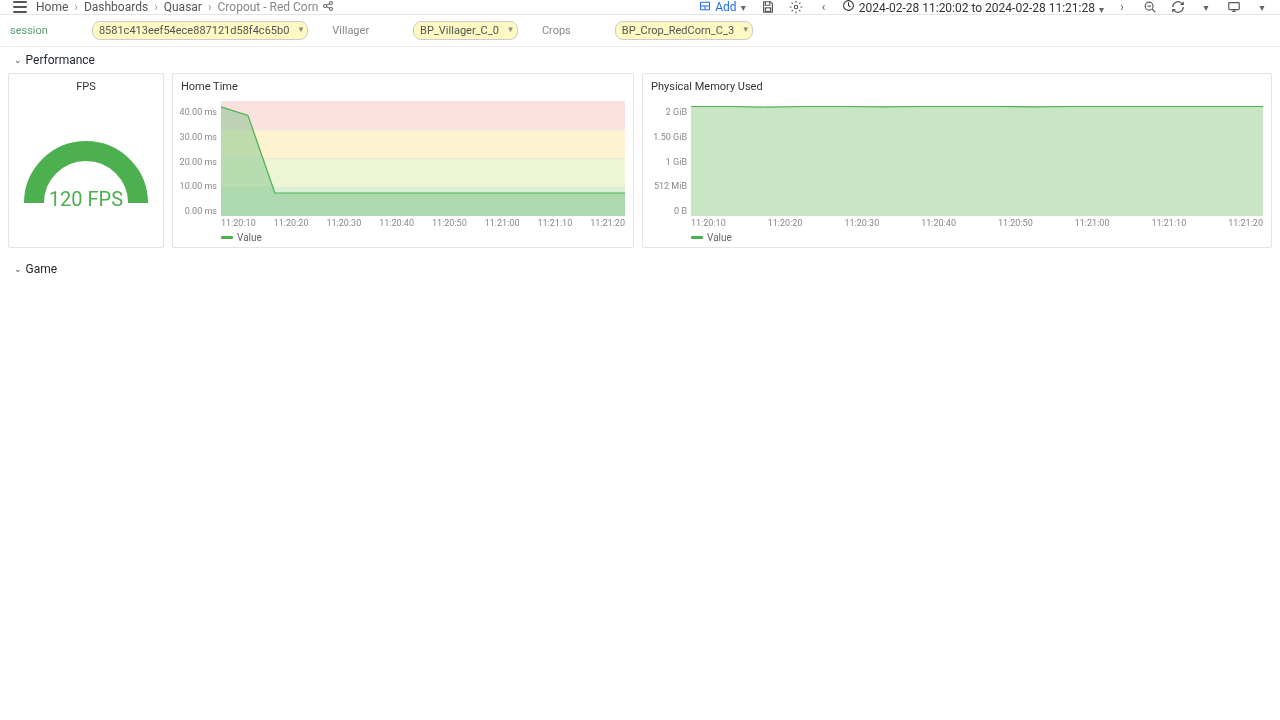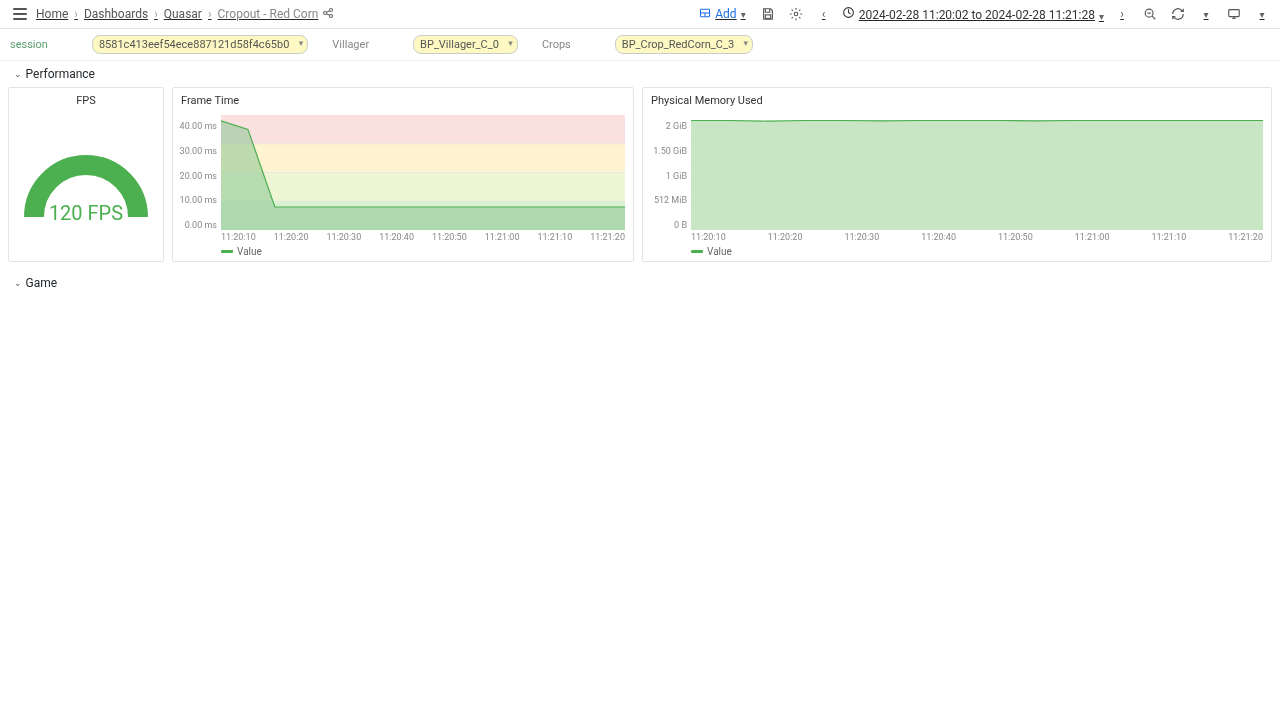--- a/index.html
+++ b/index.html
@@ -1,17 +1,17 @@
 <!DOCTYPE html>
 <html><head>
 <meta charset="utf-8">
 <style>
 * { box-sizing: border-box; margin: 0; padding: 0; }
 body { font-family: -apple-system, BlinkMacSystemFont, "Segoe UI", Roboto, sans-serif; font-size: 12px; color: #24292e; background: #fff; }
-.topbar { height: 29px; display: flex; align-items: center; padding: 0 8px; border-bottom: 1px solid #e1e4e8; gap: 4px; text-decoration: underline; }
+.topbar { height: 15px; display: flex; align-items: center; padding: 0 8px; border-bottom: 1px solid #e1e4e8; gap: 4px; }
 .hamburger { width: 24px; height: 24px; display: flex; flex-direction: column; justify-content: center; align-items: center; gap: 3px; cursor: pointer; }
 .hamburger span { width: 14px; height: 2px; background: #555; border-radius: 1px; }
 .breadcrumb { display: flex; align-items: center; gap: 6px; font-size: 12px; }
 .breadcrumb a { color: #555; text-decoration: none; cursor: pointer; }
 .breadcrumb .sep { color: #999; }
 .breadcrumb .current { color: #888; }
 .topbar-spacer { flex: 1; }
 .topbar-right { display: flex; align-items: center; gap: 8px; }
 .add-btn { display: flex; align-items: center; gap: 4px; color: #1f6feb; font-size: 12px; cursor: pointer; padding: 2px 4px; }
 .icon-btn { width: 20px; height: 20px; display: flex; align-items: center; justify-content: center; cursor: pointer; color: #555; }
@@ -160,21 +160,21 @@
       <div class="gauge">
         <svg viewBox="0 0 140 100">
           <path d="M 18 88 A 52 52 0 1 1 122 88" fill="none" stroke="#4caf50" stroke-width="20" stroke-linecap="butt"></path>
         </svg>
         <div class="gauge-text">120 FPS</div>
       </div>
     </div>
   </div>
 
   <div class="panel ts-panel" style="flex:0 0 462px;">
-    <div class="panel-title">Frame Time</div>
+    <div class="panel-title">Home Time</div>
     <div class="chart-area">
       <div class="y-labels" id="ft-ylabels">
           <div>40.00 ms</div>
           <div>30.00 ms</div>
           <div>20.00 ms</div>
           <div>10.00 ms</div>
           <div>0.00 ms</div>
         </div>
       <div class="plot">
         <svg viewBox="0 0 400 115" preserveAspectRatio="none" width="100%" height="100%">

